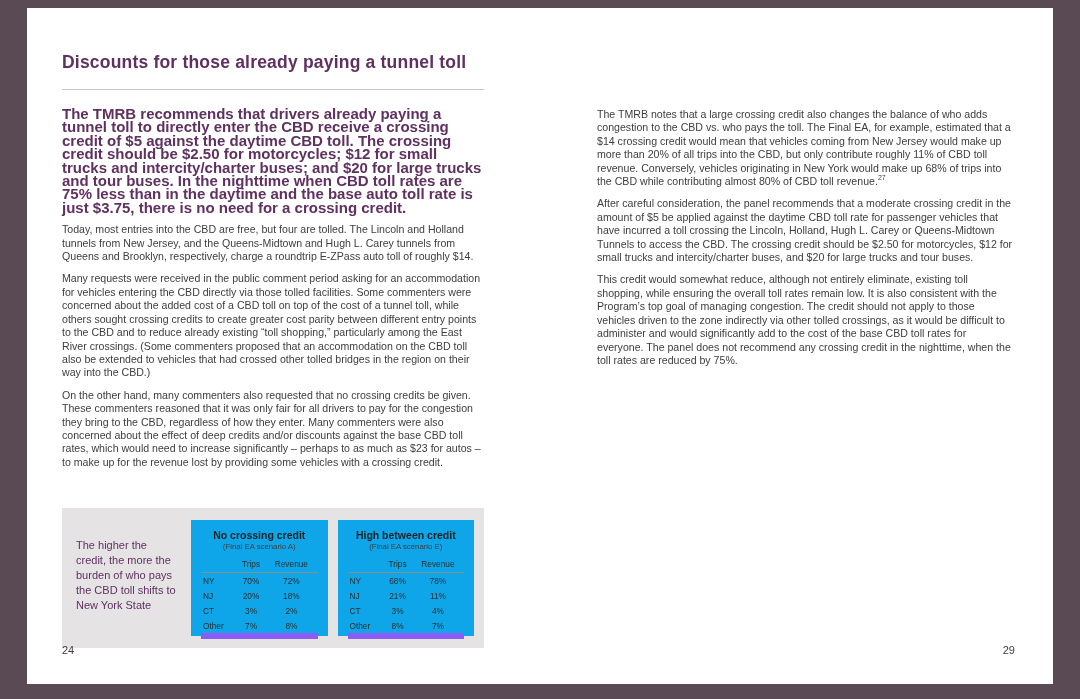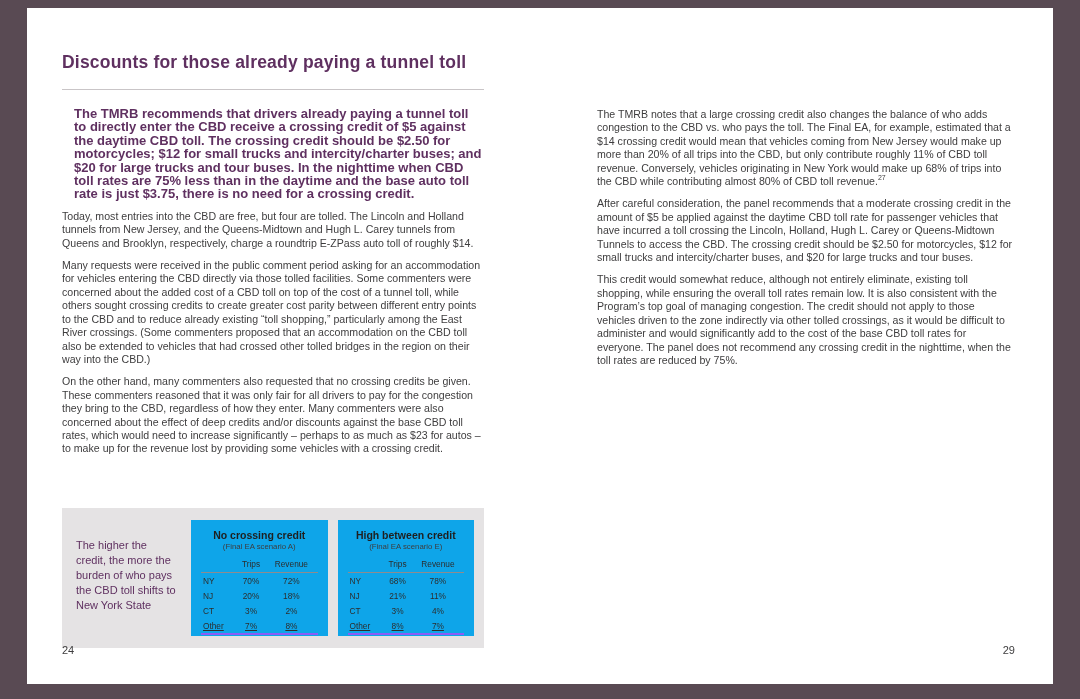--- a/index.html
+++ b/index.html
@@ -27,24 +27,23 @@
     font-weight: bold;
     letter-spacing: 0.2px;
   }
   .heading-rule {
     border-bottom: 1px solid #c9c5c7;
     margin: 16px 0 17px 0;
   }
   .lead {
     color: #5f3060;
     font-weight: bold;
-    font-size: 13px;
+    font-size: 15px;
     line-height: 13.4px;
     margin-bottom: 9px;
-    margin-left: 12px;
   }
   .body-p {
     color: #3e3d3e;
     font-size: 10.6px;
     line-height: 13.4px;
     margin-bottom: 9px;
   }
   .body-p sup { font-size: 7px; vertical-align: super; line-height: 0; }
 
   .callout-box {
@@ -87,21 +86,21 @@
     border-collapse: collapse;
     font-size: 8.3px;
     color: #2d2d2d;
   }
   table.mini-table th {
     font-weight: normal;
     text-align: center;
     padding: 2px 0 3px 0;
   }
   table.mini-table thead tr { border-bottom: 1px solid #8f8b8d; }
-  table.mini-table tbody tr:last-child { border-bottom: 2px solid #8b5cf6; text-decoration: underline; }
+  table.mini-table tbody tr:last-child { border-bottom: 6px solid #8b5cf6; }
   table.mini-table td { text-align: center; padding: 2.5px 0; }
   table.mini-table .rowlabel { text-align: left; padding-left: 2px; }
 
   .page-number {
     position: absolute;
     bottom: 28px;
     font-size: 11px;
     color: #3e3d3e;
   }
   .page-number.left { left: 35px; }

